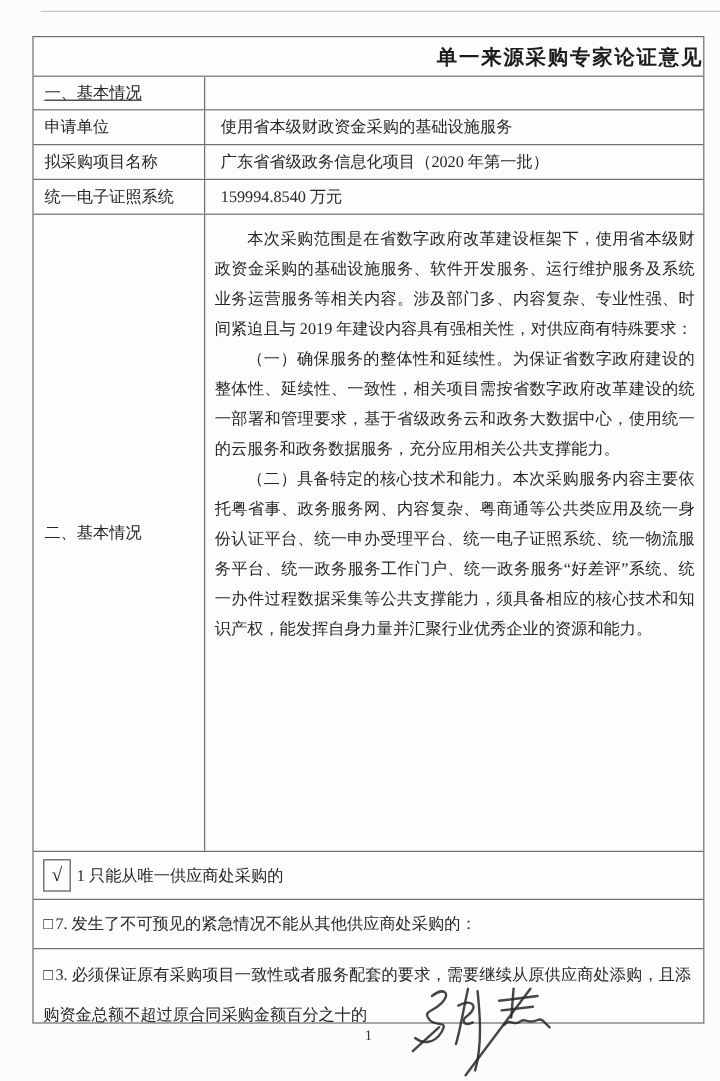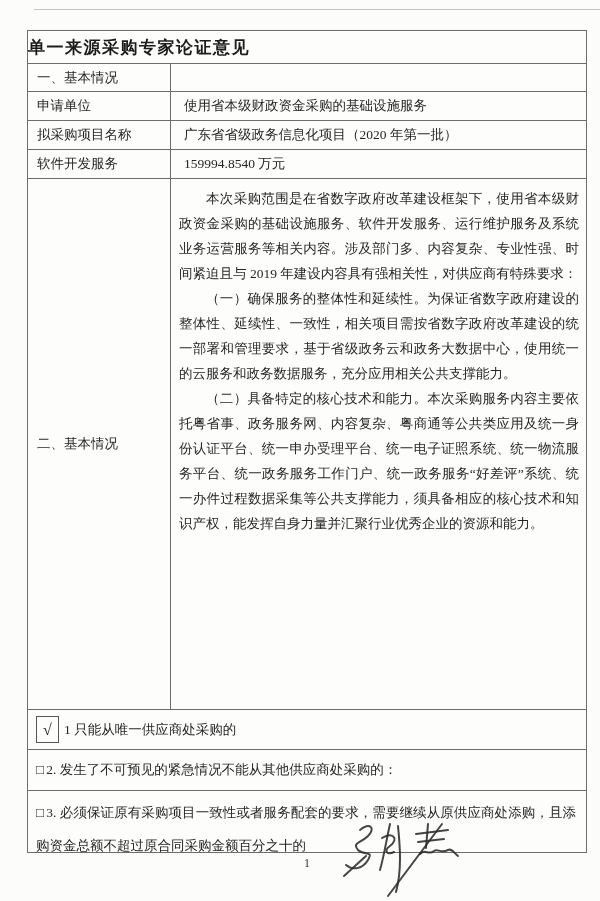--- a/index.html
+++ b/index.html
@@ -21,38 +21,38 @@
   }
   .doc-table {
     position: absolute; left: 27px; top: 30px; width: 560px;
     border: 1px solid #6d6d6d;
     background: #fdfdfb;
   }
   .t-row { display: flex; border-top: 1px solid #6d6d6d; }
   .t-row.first { border-top: none; }
   .title-row {
     height: 32px;
-    align-items: center; justify-content: flex-start;
+    align-items: center; justify-content: flex-end;
     font-weight: bold; font-size: 17px; letter-spacing: 1.5px;
     color: #1c1c1c;
   }
   .cell-label {
     width: 143px; flex: 0 0 143px;
     border-right: 1px solid #6d6d6d;
     display: flex; align-items: center;
     padding-left: 9px;
     font-size: 13.5px;
   }
   .cell-value {
     flex: 1;
     display: flex; align-items: center;
     padding-left: 13px;
     font-size: 13.5px;
   }
-  .h-section { height: 28px; }
+  .h-section { height: 28px; text-decoration: underline; }
   .h-field   { height: 29px; }
   .reason-row { height: 531px; }
   .reason-cell {
     display: block;
     padding: 7px 7px 0 8px;
     line-height: 25px;
     text-align: justify;
     overflow: hidden;
   }
   .reason-cell p { font-size: 13.5px; }
@@ -115,21 +115,21 @@
       <div class="cell-label">申请单位</div>
       <div class="cell-value">使用省本级财政资金采购的基础设施服务</div>
     </div>
 
     <div class="t-row h-field">
       <div class="cell-label">拟采购项目名称</div>
       <div class="cell-value">广东省省级政务信息化项目（2020 年第一批）</div>
     </div>
 
     <div class="t-row h-field">
-      <div class="cell-label">软件开发服务</div>
+      <div class="cell-label">统一电子证照系统</div>
       <div class="cell-value">159994.8540 万元</div>
     </div>
 
     <div class="t-row reason-row">
       <div class="cell-label">二、基本情况</div>
       <div class="cell-value reason-cell">
         <p class="p-indent2">本次采购范围是在省数字政府改革建设框架下，使用省本级财政资金采购的基础设施服务、软件开发服务、运行维护服务及系统业务运营服务等相关内容。涉及部门多、内容复杂、专业性强、时间紧迫且与 2019 年建设内容具有强相关性，对供应商有特殊要求：</p>
         <p class="p-indent2">（一）确保服务的整体性和延续性。为保证省数字政府建设的整体性、延续性、一致性，相关项目需按省数字政府改革建设的统一部署和管理要求，基于省级政务云和政务大数据中心，使用统一的云服务和政务数据服务，充分应用相关公共支撑能力。</p>
         <p class="p-indent2">（二）具备特定的核心技术和能力。本次采购服务内容主要依托粤省事、政务服务网、内容复杂、粤商通等公共类应用及统一身份认证平台、统一申办受理平台、统一电子证照系统、统一物流服务平台、统一政务服务工作门户、统一政务服务“好差评”系统、统一办件过程数据采集等公共支撑能力，须具备相应的核心技术和知识产权，能发挥自身力量并汇聚行业优秀企业的资源和能力。</p>
       </div>
@@ -137,21 +137,21 @@
 
     <div class="t-row cb-row cb-row-1">
       <span class="check-box">
         <span>√</span>
       </span>
       <span>1 只能从唯一供应商处采购的</span>
     </div>
 
     <div class="t-row cb-row cb-row-2">
       <span class="box-glyph">□</span>
-      <span>2. 发生了不可预见的紧急情况不能从其他供应商处采购的：</span>
+      <span>7. 发生了不可预见的紧急情况不能从其他供应商处采购的：</span>
     </div>
 
     <div class="t-row cb-row cb-row-3">
       <span class="box-glyph">□</span><span>3. 必须保证原有采购项目一致性或者服务配套的要求，需要继续从原供应商处添购，且添购资金总额不超过原合同采购金额百分之十的</span>
     </div>
 
   </div>
 
   <div class="page-number">1</div>
 

